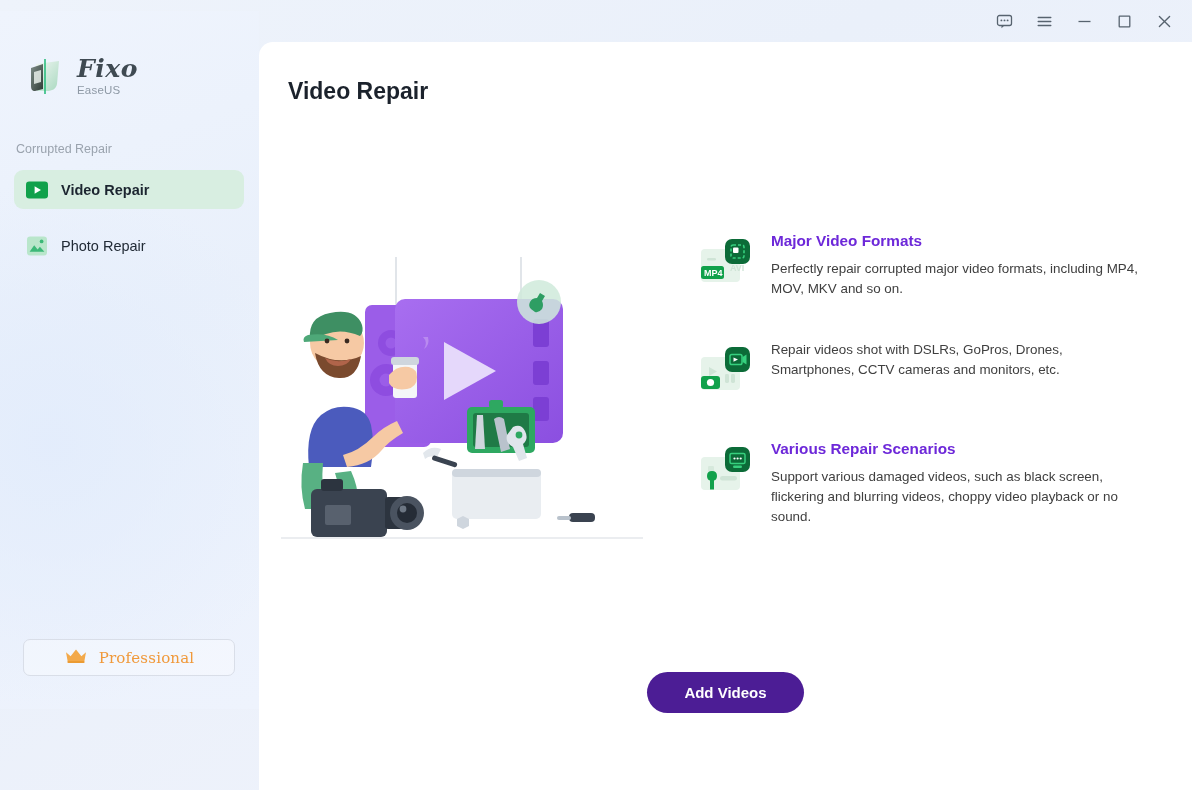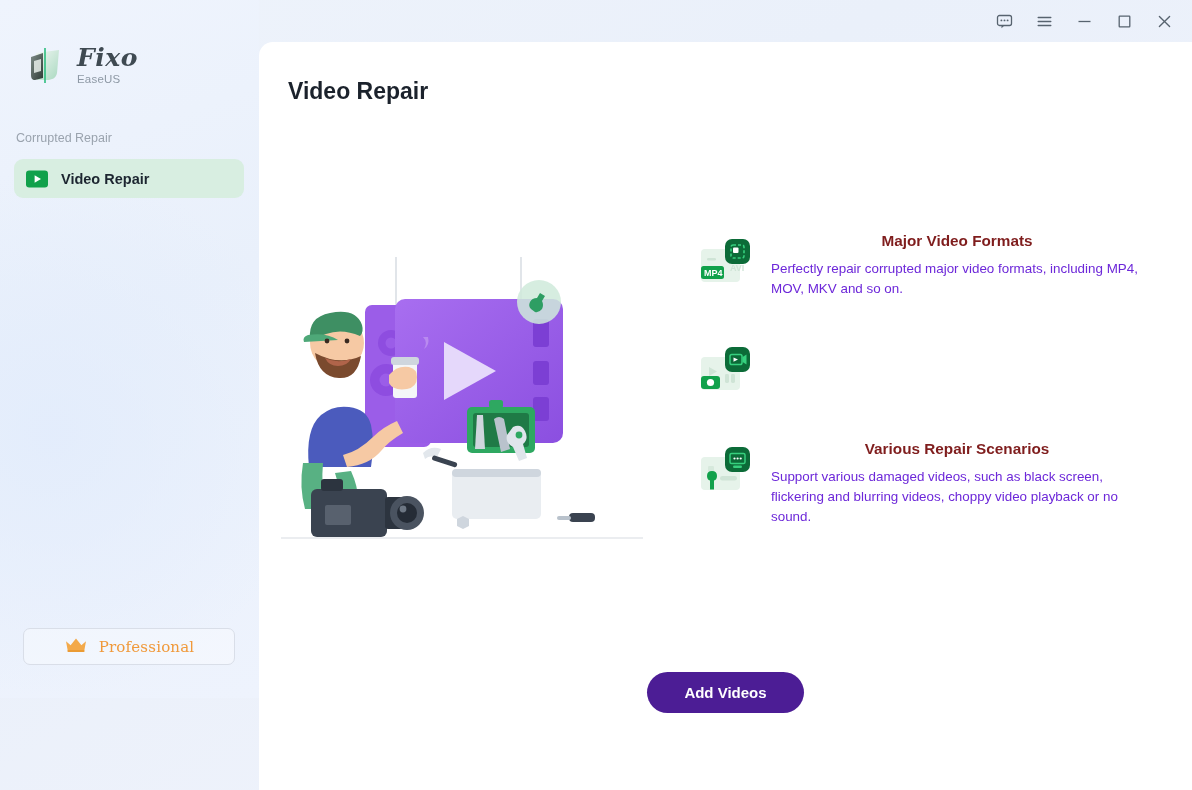--- a/index.html
+++ b/index.html
@@ -21,21 +21,21 @@
   }
   .tb-btn {
     width: 40px; height: 30px;
     display: flex; align-items: center; justify-content: center;
     cursor: default;
   }
   .tb-btn svg { display: block; }
 
   
   .sidebar {
-    position: absolute; left: 0; top: 0; width: 259px; height: 698px;
+    position: absolute; left: 0; top: 11px; width: 259px; height: 698px;
     background:
       radial-gradient(circle at 20% 62%, rgba(226,236,252,0.85) 0%, rgba(226,236,252,0) 55%),
       linear-gradient(160deg, #eff4fd 0%, #e9f0fb 45%, #eef3fd 100%);
   }
   .logo-wrap {
     position: absolute; left: 26px; top: 44px;
     display: flex; align-items: center; gap: 9px;
   }
   .logo-mark { width: 42px; height: 42px; position: relative; }
   .logo-text { display: flex; flex-direction: column; line-height: 1; }
@@ -96,23 +96,23 @@
   }
 
   
   .illus { position: absolute; left: 22px; top: 215px; width: 380px; height: 315px; }
 
   
   .features { position: absolute; left: 441px; top: 190px; width: 450px; }
   .feature { display: flex; gap: 17px; margin-bottom: 42px; }
   .feat-icon { width: 54px; height: 52px; flex: none; margin-top: 6px; }
   .feat-title {
-    font-size: 15.3px; font-weight: bold; color: #7f1d1d; margin-bottom: 9px; text-align: center;
-  }
-  .feat-desc { font-size: 13.4px; line-height: 1.47; color: #6d28d9; max-width: 372px; }
+    font-size: 15.3px; font-weight: bold; color: #6d28d9; margin-bottom: 9px;
+  }
+  .feat-desc { font-size: 13.4px; line-height: 1.47; color: #404040; max-width: 372px; }
 
   
   .cta {
     position: absolute; left: 388px; top: 630px;
     width: 157px; height: 41px;
     background: #4c1d95; color: #fff;
     border: none; border-radius: 21px;
     font-family: "Liberation Sans", sans-serif;
     font-size: 15px; font-weight: bold;
     cursor: default;
@@ -194,20 +194,30 @@
     <div class="nav-item active">
       <span class="nav-icon">
         <svg width="22" height="22" viewBox="0 0 22 22">
           <rect x="0" y="2.5" width="22" height="17" rx="3.2" fill="#11a14b"></rect>
           <path d="M8.6 7.3 L15 11 L8.6 14.7 Z" fill="#ffffff"></path>
         </svg>
       </span>
       <span class="nav-label">Video Repair</span>
     </div>
 
+    <div class="nav-item">
+      <span class="nav-icon">
+        <svg width="22" height="22" viewBox="0 0 22 22">
+          <rect x="1" y="1.5" width="20" height="19" rx="3.2" fill="#b9e6cb"></rect>
+          <circle cx="15.6" cy="6.4" r="1.9" fill="#3cb878"></circle>
+          <path d="M3.6 16.8 L8.2 10.2 L11.6 14.6 L13.9 11.8 L18.4 16.8 Z" fill="#3cb878"></path>
+        </svg>
+      </span>
+      <span class="nav-label">Photo Repair</span>
+    </div>
 
 
   </div>
 
   <div class="pro-btn">
     <span>
       <svg width="24" height="17" viewBox="0 0 24 17">
         <path d="M2 5.2 L6.6 9.2 L12 2.4 L17.4 9.2 L22 5.2 L20.3 14.4 L3.7 14.4 Z" fill="#f3a94a"></path>
         <rect x="3.4" y="14" width="17.2" height="1.9" rx="0.9" fill="#eb9b33"></rect>
       </svg>
@@ -343,20 +353,21 @@
           <rect x="31" y="28" width="4" height="9" rx="1.4" fill="#cfe4d6"></rect>
           <rect x="1" y="30" width="19" height="13" rx="3" fill="#11a14b"></rect>
           <circle cx="10.5" cy="36.5" r="3.6" fill="#ffffff"></circle>
           <rect x="25" y="1" width="25" height="25" rx="7" fill="#0c6b38"></rect>
           <rect x="30" y="8.5" width="12" height="10" rx="1.8" fill="none" stroke="#36d07e" stroke-width="1.5"></rect>
           <path d="M42.5 11 L46.5 8.5 L46.5 18.5 L42.5 16 Z" fill="#36d07e"></path>
           <path d="M33.5 11.5 L38 13.6 L33.5 15.7 Z" fill="#ffffff"></path>
         </svg>
       </span>
       <div>
+        <div class="feat-desc">Repair videos shot with DSLRs, GoPros, Drones, Smartphones, CCTV cameras and monitors, etc.</div>
       </div>
     </div>
 
     <div class="feature">
       <span class="feat-icon">
         <svg width="54" height="52" viewBox="0 0 54 52">
           <rect x="1" y="11" width="39" height="33" rx="4" fill="#e6f3ea"></rect>
           <rect x="8" y="20" width="6" height="6" rx="1.3" fill="#d6e9dc"></rect>
           <rect x="20" y="30" width="17" height="4.6" rx="2.3" fill="#cfe4d6"></rect>
           <path d="M7 30 q0 -5 5 -5 q5 0 5 5 q0 3.5 -3 4.6 l0 9 l-4 0 l0 -9 q-3 -1.1 -3 -4.6 z" fill="#11a14b"></path>

